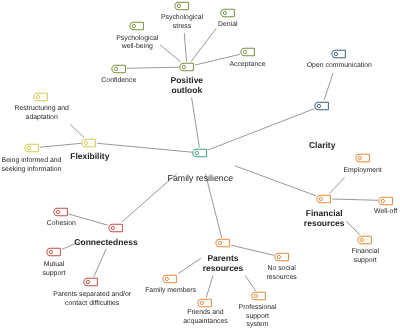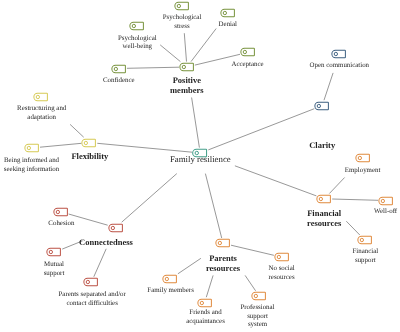--- a/index.html
+++ b/index.html
@@ -9,21 +9,21 @@
        text-rendering:geometricPrecision;}
   #stage{position:relative;width:400px;height:332px;background:#fff;}
   #edges{position:absolute;left:0;top:0;}
   .edge{stroke:#7d7d7d;stroke-width:0.8;}
   .node{position:absolute;transform:translate(-50%,-50%);line-height:0;font-size:0;}
   .node svg.tag{display:block;overflow:visible;}
   .tag-body{fill:#ffffff;stroke-width:9.8;stroke-linejoin:round;}
   .tag-hole{fill:none;stroke-width:9.2;}
   .lbl{position:absolute;text-align:center;color:#1f1f1f;
        transform:translateX(-50%);font-size:0;}
-  .lbl .ln{display:block;white-space:pre;font-family:Liberation Serif, serif;}
+  .lbl .ln{display:block;white-space:pre;}
   .lbl.sub .ln{font-size:6.9px;font-weight:400;line-height:8.7px;}
   .lbl.main .ln{font-size:8.5px;font-weight:700;line-height:10.1px;}
   .lbl.center .ln{font-size:8.8px;font-weight:400;line-height:10.2px;}
 </style>
 </head>
 <body>
 
 <div id="stage">
   <svg id="edges" width="400" height="332">
     <line class="edge" x1="199.4" y1="147.6" x2="191.6" y2="97.5" stroke="#7d7d7d"></line>
@@ -51,33 +51,33 @@
     <line class="edge" x1="83.7" y1="137.2" x2="70.1" y2="124.4" stroke="#7d7d7d"></line>
     <line class="edge" x1="81.5" y1="143.3" x2="40" y2="147.2" stroke="#7d7d7d"></line>
   </svg>
   <div id="nodes">
     <div class="node center" style="left: 200.2px; top: 153px;">
       <svg class="tag" viewBox="0 0 134 83" preserveAspectRatio="none" width="14.2" height="8.9">
         <path class="tag-body" d="M33 6.2 H124 A5 5 0 0 1 129 11.2 V71.8 A5 5 0 0 1 124 76.8 H33 A29.3 29.3 0 0 1 33 6.2 Z" stroke="#45a08b"></path>
         <circle class="tag-hole" cx="36.5" cy="41.5" r="16" stroke="#45a08b"></circle>
       </svg>
     </div>
-    <div class="lbl center" style="left: 200.3px; top: 154px;">
+    <div class="lbl center" style="left: 200.3px; top: 173px;">
       <span class="ln">Family resilience</span>
     </div>
 
     <div class="node main" style="left: 186.9px; top: 67px;">
       <svg class="tag" viewBox="0 0 134 83" preserveAspectRatio="none" width="13.8" height="8.7">
         <path class="tag-body" d="M33 6.2 H124 A5 5 0 0 1 129 11.2 V71.8 A5 5 0 0 1 124 76.8 H33 A29.3 29.3 0 0 1 33 6.2 Z" stroke="#77923c"></path>
         <circle class="tag-hole" cx="36.5" cy="41.5" r="16" stroke="#77923c"></circle>
       </svg>
     </div>
     <div class="lbl main" style="left: 186.8px; top: 75.3px;">
       <span class="ln">Positive</span>
-      <span class="ln">members</span>
+      <span class="ln">outlook</span>
     </div>
     <div class="node sub" style="left: 137.4px; top: 26.1px;">
       <svg class="tag" viewBox="0 0 134 83" preserveAspectRatio="none" width="13.8" height="8.7">
         <path class="tag-body" d="M33 6.2 H124 A5 5 0 0 1 129 11.2 V71.8 A5 5 0 0 1 124 76.8 H33 A29.3 29.3 0 0 1 33 6.2 Z" stroke="#77923c"></path>
         <circle class="tag-hole" cx="36.5" cy="41.5" r="16" stroke="#77923c"></circle>
       </svg>
     </div>
     <div class="lbl sub" style="left: 137.3px; top: 34.5px;">
       <span class="ln">Psychological</span>
       <span class="ln">well-being</span>

